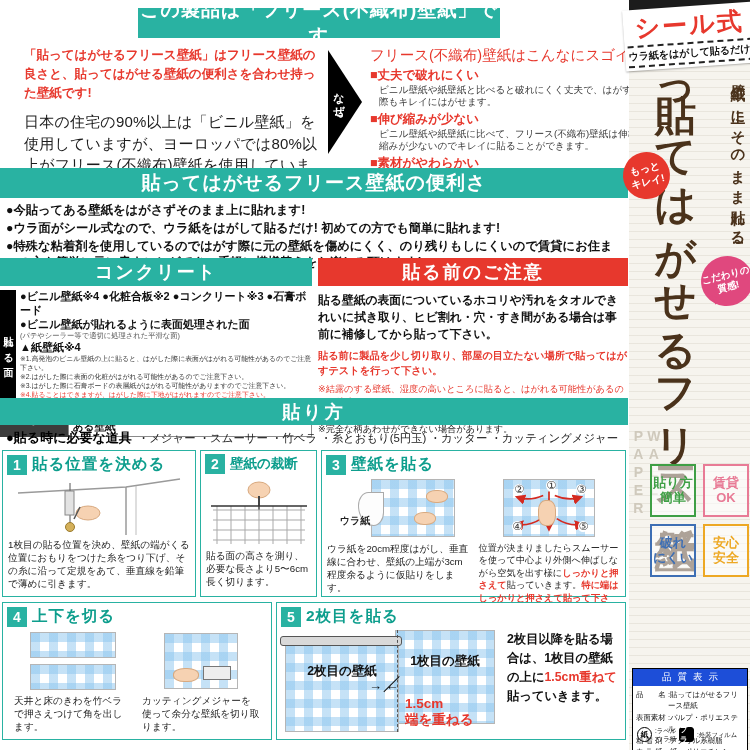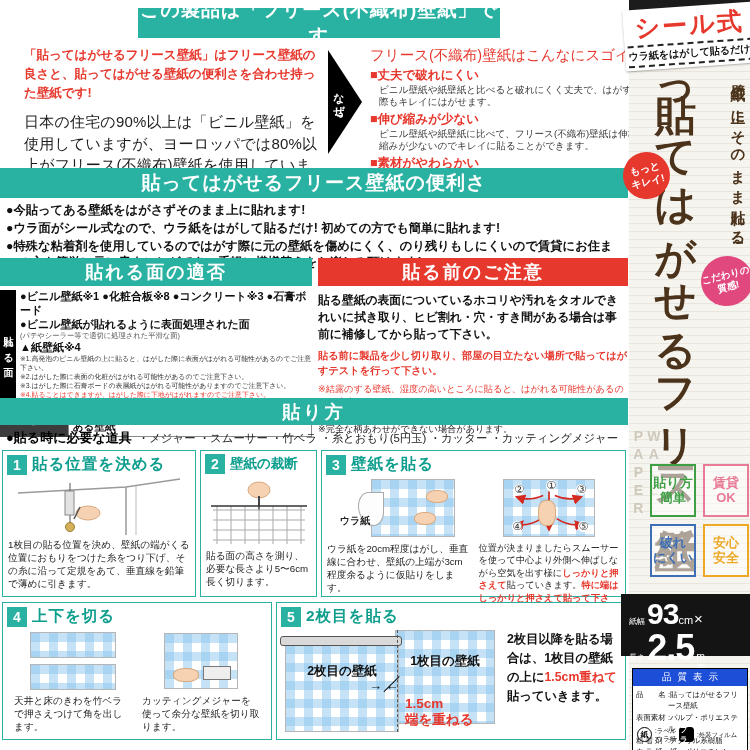--- a/index.html
+++ b/index.html
@@ -182,25 +182,25 @@
   </div>
 
   <div class="abs banner benefits-banner">貼ってはがせるフリース壁紙の便利さ</div>
   <div class="abs benefits">
     <p>●今貼ってある壁紙をはがさずそのまま上に貼れます!</p>
     <p>●ウラ面がシール式なので、ウラ紙をはがして貼るだけ! 初めての方でも簡単に貼れます!</p>
     <p class="wrap2">●特殊な粘着剤を使用しているのではがす際に元の壁紙を傷めにくく、のり残りもしにくいので賃貸にお住まいの方も簡単に元に戻すことができ、手軽に模様替えをお楽しみ頂けます!</p>
   </div>
 
   <div class="abs surface">
-    <div class="banner">貼れる面の適否</div>
+    <div class="banner">コンクリート</div>
     <div class="surf-body">
       <div class="ok-label">貼れる面</div>
       <div class="surf-content">
-        <p class="surf-line">●ビニル壁紙※1 ●化粧合板※8 ●コンクリート※3 ●石膏ボード</p>
+        <p class="surf-line">●ビニル壁紙※4 ●化粧合板※2 ●コンクリート※3 ●石膏ボード</p>
         <p class="surf-line">●ビニル壁紙が貼れるように表面処理された面</p>
         <p class="surf-note-s">(パテやシーラー等で適切に処理された平滑な面)</p>
         <p class="surf-line">▲紙壁紙※4</p>
         <p class="surf-fine">※1.高発泡のビニル壁紙の上に貼ると、はがした際に表面がはがれる可能性があるのでご注意下さい。</p>
         <p class="surf-fine">※2.はがした際に表面の化粧がはがれる可能性があるのでご注意下さい。</p>
         <p class="surf-fine">※3.はがした際に石膏ボードの表層紙がはがれる可能性がありますのでご注意下さい。</p>
         <p class="surf-fine red">※4.貼ることはできますが、はがした際に下地がはがれますのでご注意下さい。</p>
       </div>
     </div>
     <div class="ng-row">
@@ -384,36 +384,20 @@
     <div class="badge-grid">
       <div class="sbadge green">貼り方
 簡単</div>
       <div class="sbadge pink">賃貸
 OK</div>
       <div class="sbadge blue">破れ
 にくい</div>
       <div class="sbadge orange">安心
 安全</div>
     </div>
-    <div class="spec-band">
-      <div class="spec-line">
-        <span class="spec-tiny">紙幅</span>
-        <span class="spec-big1">93</span>
-        <span class="spec-unit">cm</span>
-        <span class="spec-times">×</span>
-      </div>
-      <div class="spec-line" style="margin-top:-4px;">
-        <span class="spec-tiny">長さ</span>
-        <span class="spec-big2">2.5</span>
-        <span class="spec-mcol">
-          <span>m</span>
-          <span>巻</span>
-        </span>
-      </div>
-    </div>
     <div class="quality">
       <div class="quality-head">品質表示</div>
       <div class="quality-rows">
         <div class="q-row">
           <span class="q-k">品　　名</span>
           <span class="q-v">:貼ってはがせるフリース壁紙</span>
         </div>
         <div class="q-row">
           <span class="q-k">表面素材</span>
           <span class="q-v">:パルプ・ポリエステル</span>

